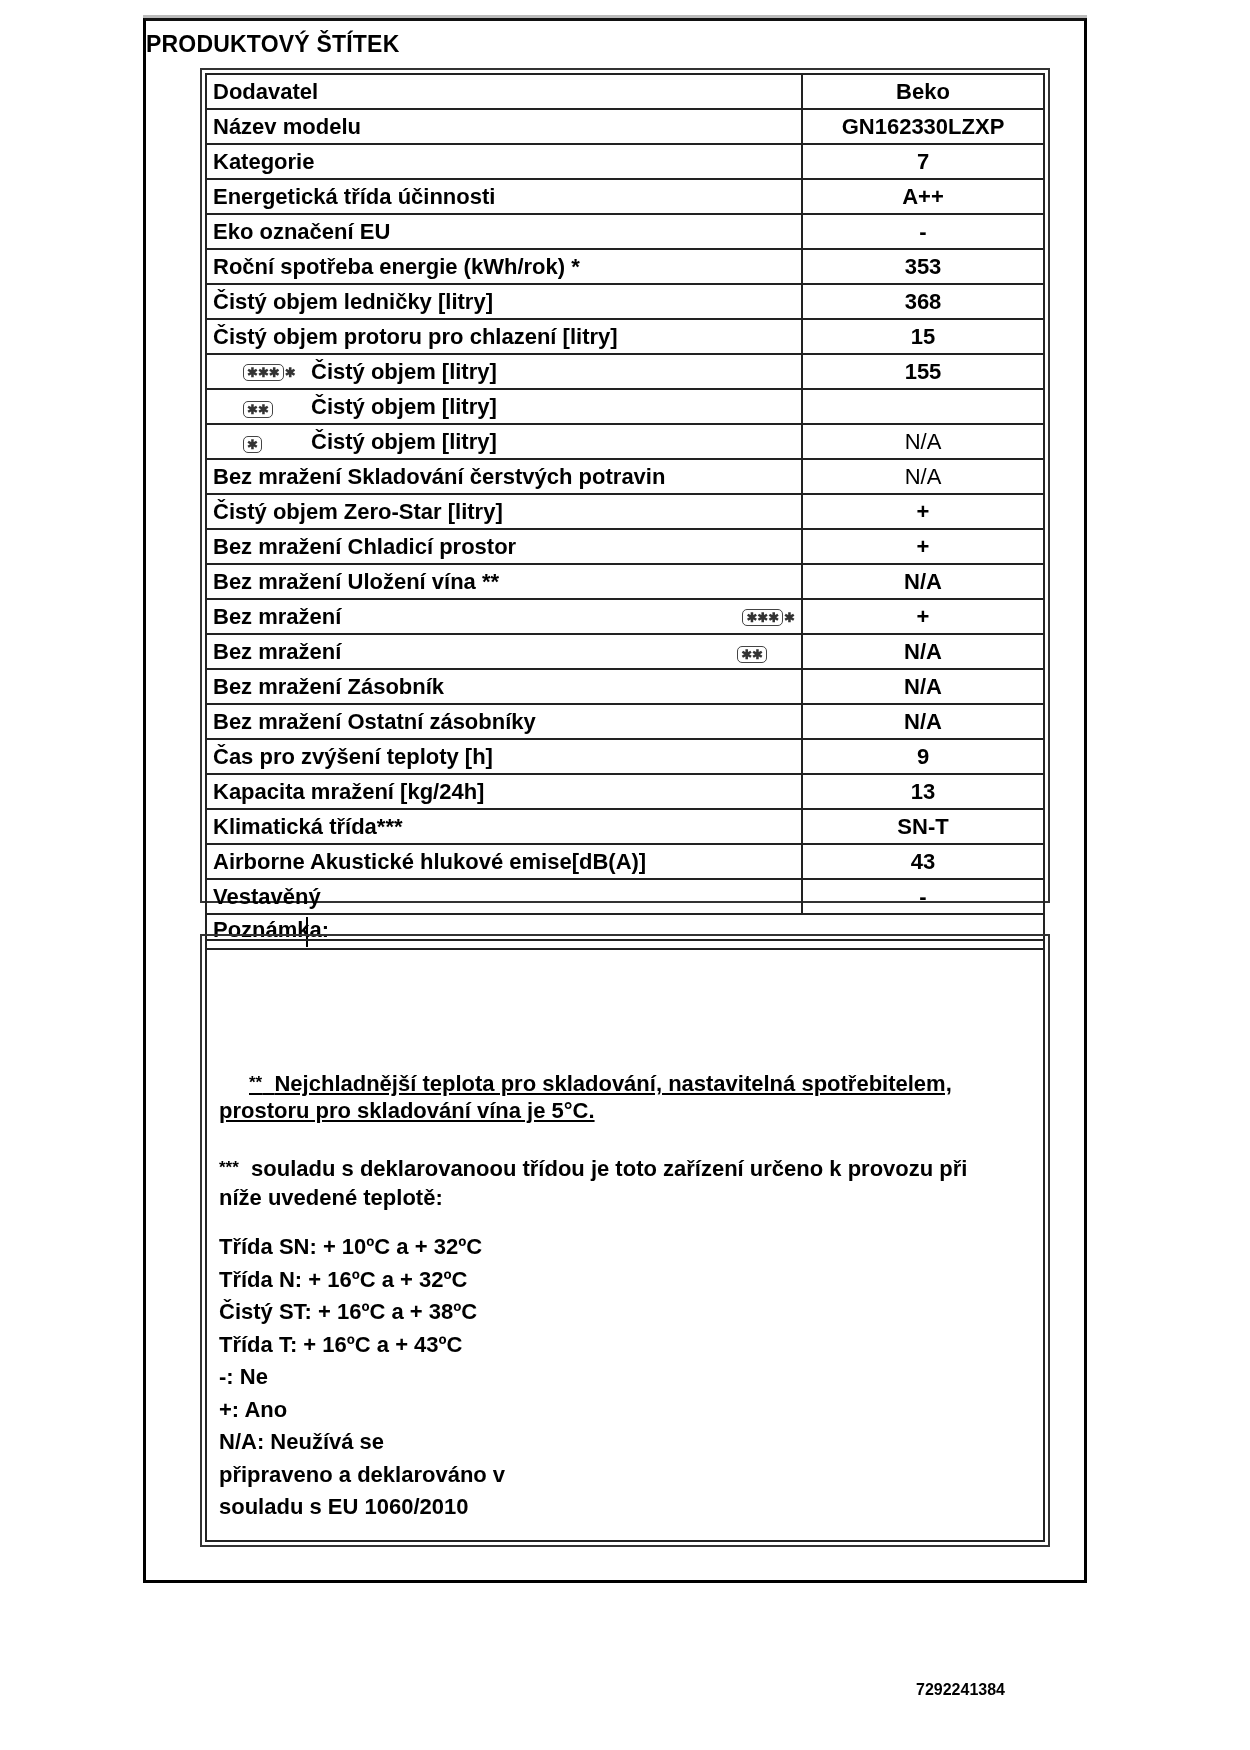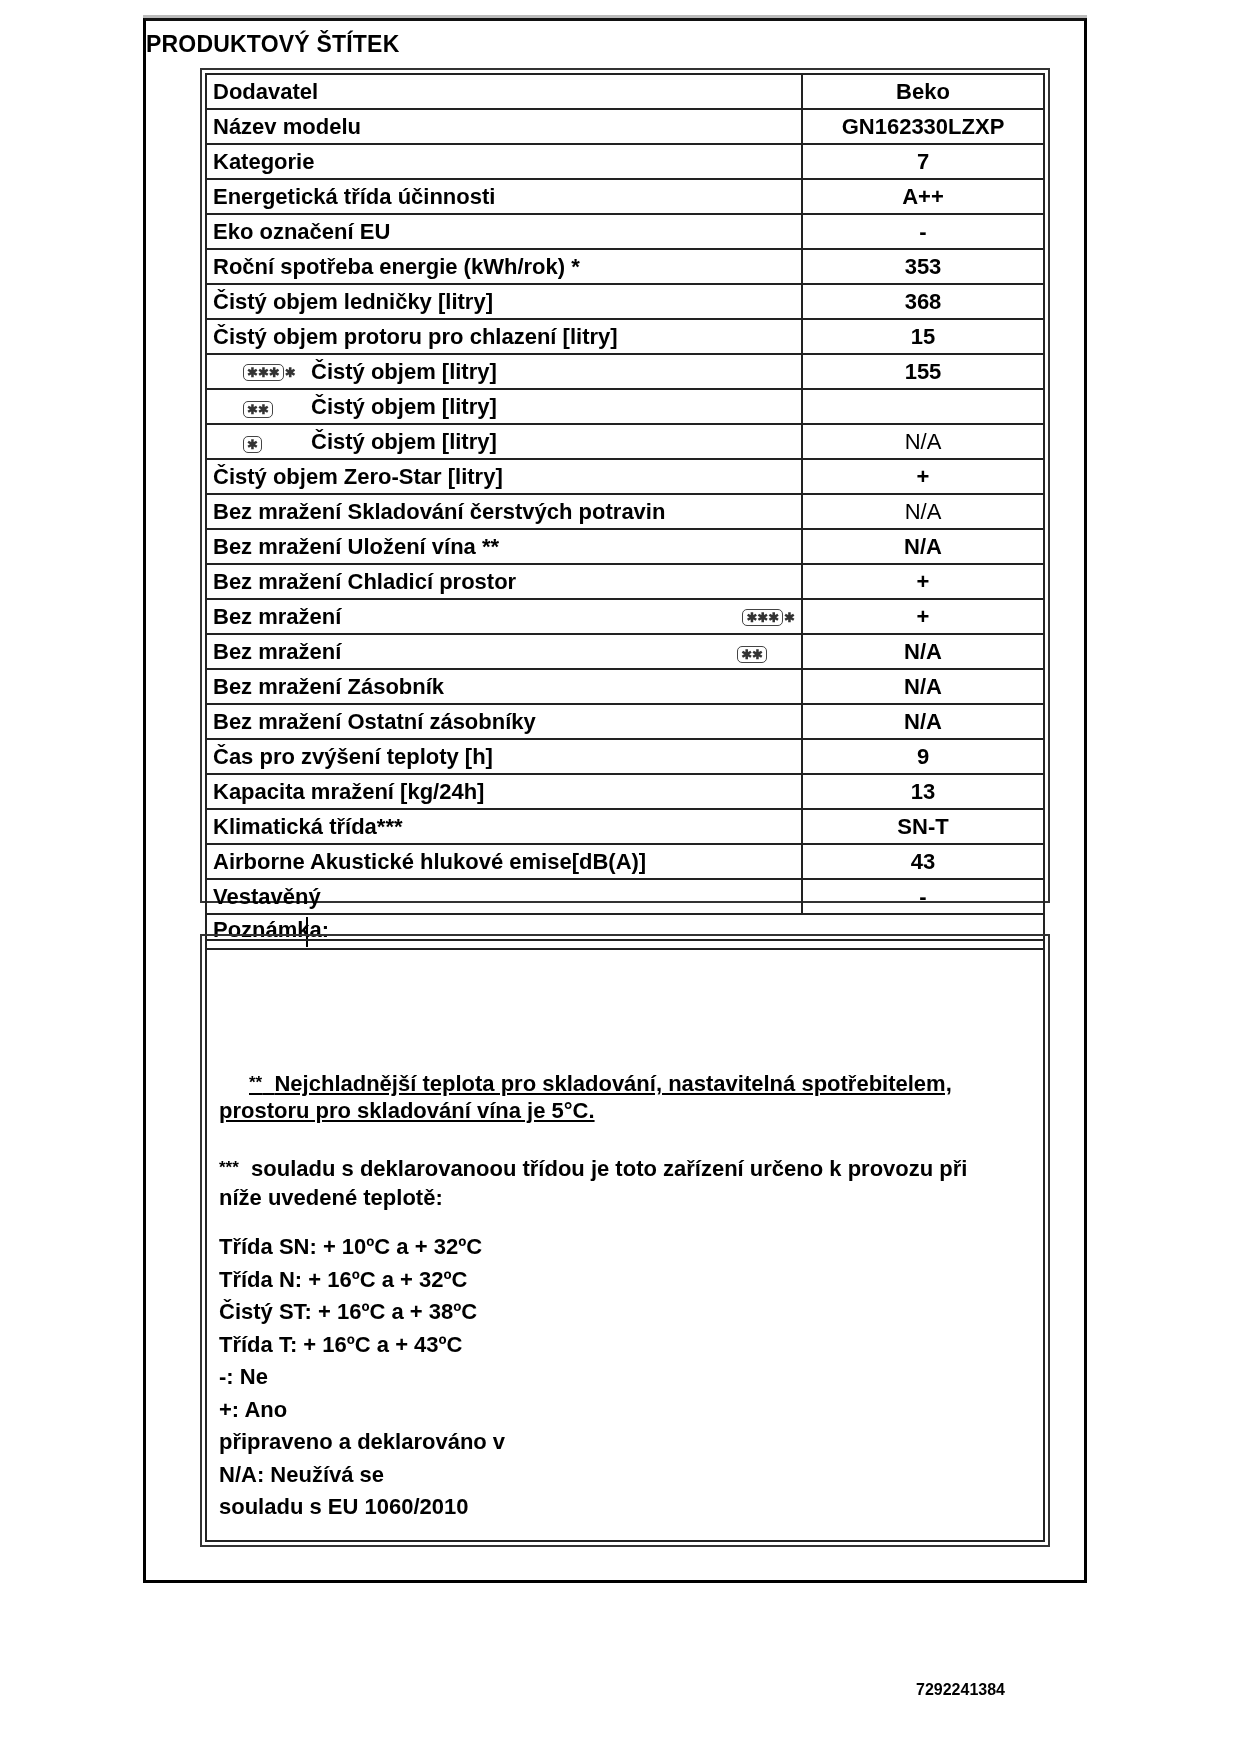--- a/index.html
+++ b/index.html
@@ -111,34 +111,34 @@
                   <span class="freezer-icon">
                     <span>✱</span>
                   </span>
                 </span></span>
               <span>Čistý objem [litry]</span>
             </div>
           </td>
           <td class="val light">N/A</td>
         </tr>
         <tr>
+          <td><span>Bez mražení Skladování čerstvých potravin</span></td>
+          <td class="val light">N/A</td>
+        </tr>
+        <tr>
           <td><span>Čistý objem Zero-Star [litry]</span></td>
           <td class="val">+</td>
         </tr>
         <tr>
-          <td><span>Bez mražení Skladování čerstvých potravin</span></td>
-          <td class="val light">N/A</td>
-        </tr>
-        <tr>
-          <td><span>Bez mražení Uložení vína **</span></td>
-          <td class="val">N/A</td>
-        </tr>
-        <tr>
           <td><span>Bez mražení Chladicí prostor</span></td>
           <td class="val">+</td>
+        </tr>
+        <tr>
+          <td><span>Bez mražení Uložení vína **</span></td>
+          <td class="val">N/A</td>
         </tr>
         <tr>
           <td>
             <div class="lbl-flex">
               <span>Bez mražení</span>
               <span style="margin-right:0px"><span style="display:inline-flex;align-items:center;">
                   <span class="freezer-icon">
                     <span>✱✱✱</span>
                   </span>
                   <span class="extra-star">✱</span>
@@ -205,20 +205,20 @@
       <div><span style="font-size:17px;vertical-align:3px;">***</span>&nbsp;&nbsp;<span>souladu s deklarovanoou třídou je toto zařízení určeno k provozu při</span></div>
       <div>níže uvedené teplotě:</div>
     </div>
     <div class="ranges" id="ranges">
         <div>Třída SN: + 10ºC a + 32ºC</div>
         <div>Třída N: + 16ºC a + 32ºC</div>
         <div>Čistý ST: + 16ºC a + 38ºC</div>
         <div>Třída T: + 16ºC a + 43ºC</div>
         <div>-: Ne</div>
         <div>+: Ano</div>
+        <div>N/A: Neužívá se</div>
         <div>připraveno a deklarováno v</div>
-        <div>N/A: Neužívá se</div>
         <div>souladu s EU 1060/2010</div>
       </div>
   </div>
 </div>
 
 <div class="docnum">7292241384</div>
 
 </body></html>

